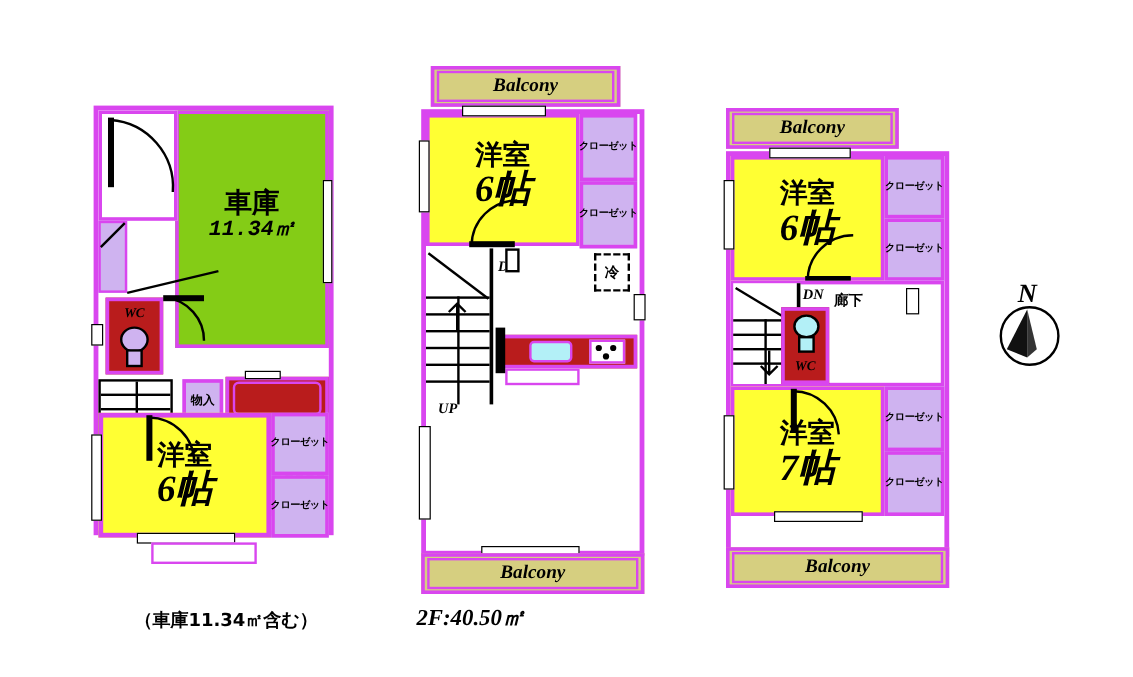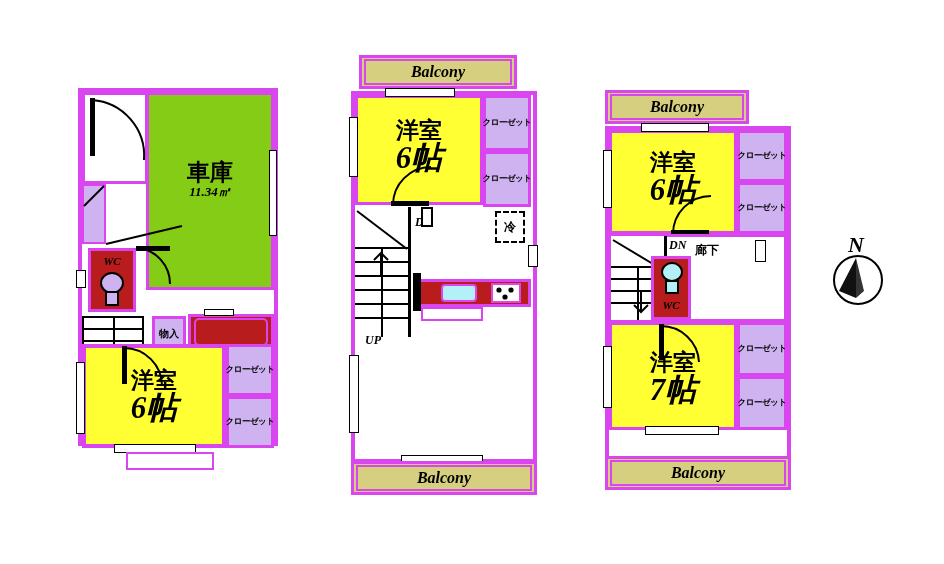--- a/index.html
+++ b/index.html
@@ -69,21 +69,21 @@
 
 <div id="stage">
 
 <div class="floor" style="left:78px;top:88px;width:220px;height:360px;">
 
   <div class="rm thick" style="left:0;top:0;width:200px;height:358px;"></div>
 
   <div class="rm green" style="left:68px;top:4px;width:128px;height:198px;border-width:3px;">
     <div class="lbl rmname jp" style="top:44%;">
       <span>車庫</span>
-      <span class="sz" style="font-size:13px;font-style:italic;font-family:Liberation Serif, serif;">11.34㎡</span>
+      <span class="sz" style="font-size:18px;font-style:italic;font-family:Liberation Mono, monospace;">11.34㎡</span>
     </div>
   </div>
 
   <div class="win" style="left:191px;top:62px;width:6px;height:84px;"></div>
 
   <div class="rm white" style="left:4px;top:4px;width:66px;height:92px;border-width:3px;"></div>
   <svg class="diag" style="left:10px;top:10px;" width="60" height="80">
     <path d="M4,2 A56,56 0 0 1 56,62" fill="none" stroke="#000" stroke-width="2"></path>
     <rect x="2" y="0" width="5" height="58" fill="#000"></rect>
   </svg>
@@ -191,20 +191,21 @@
   <svg class="arrow" style="left:130px;top:94px;" width="20" height="14">
         <path d="M0,7 L18,0 L18,14 Z" fill="#fff" stroke="#000" stroke-width="2"></path>
       </svg>
 
   <div class="win" style="left:-2px;top:24px;width:7px;height:70px;"></div>
   <div class="win" style="left:36px;top:106px;width:80px;height:7px;"></div>
 
   <div class="rm thin white" style="left:48px;top:114px;width:88px;height:18px;"></div>
 </div>
 
+<div class="cap2" style="left:112px;top:508px;"><span class="jp">（車庫11.34㎡含む）</span></div>
 
 <div class="floor" style="left:345px;top:55px;width:200px;height:410px;">
 
   <div class="rm khaki" style="left:14px;top:0;width:158px;height:34px;border-width:3px;">
     <div class="lbl balc">Balcony</div>
   </div>
   <div class="rm khaki thin" style="left:19px;top:4px;width:148px;height:26px;background:transparent;"></div>
 
   <div class="rm thick" style="left:6px;top:36px;width:186px;height:372px;"></div>
 
@@ -280,20 +281,21 @@
   <div class="win" style="left:183px;top:190px;width:8px;height:20px;"></div>
   <div class="win" style="left:4px;top:300px;width:8px;height:76px;"></div>
   <div class="win" style="left:56px;top:400px;width:80px;height:7px;"></div>
 
   <div class="rm khaki" style="left:6px;top:406px;width:186px;height:34px;border-width:3px;">
     <div class="lbl balc">Balcony</div>
   </div>
   <div class="rm khaki thin" style="left:11px;top:410px;width:176px;height:26px;background:transparent;"></div>
 </div>
 
+<div class="cap" style="left:347px;top:502px;"><span>2F:40.50㎡</span></div>
 
 <div class="floor" style="left:605px;top:90px;width:200px;height:380px;">
 
   <div class="rm khaki" style="left:0;top:0;width:144px;height:34px;border-width:3px;">
     <div class="lbl balc">Balcony</div>
   </div>
   <div class="rm khaki thin" style="left:5px;top:4px;width:134px;height:26px;background:transparent;"></div>
 
   <div class="rm thick" style="left:0;top:36px;width:186px;height:338px;"></div>
 

